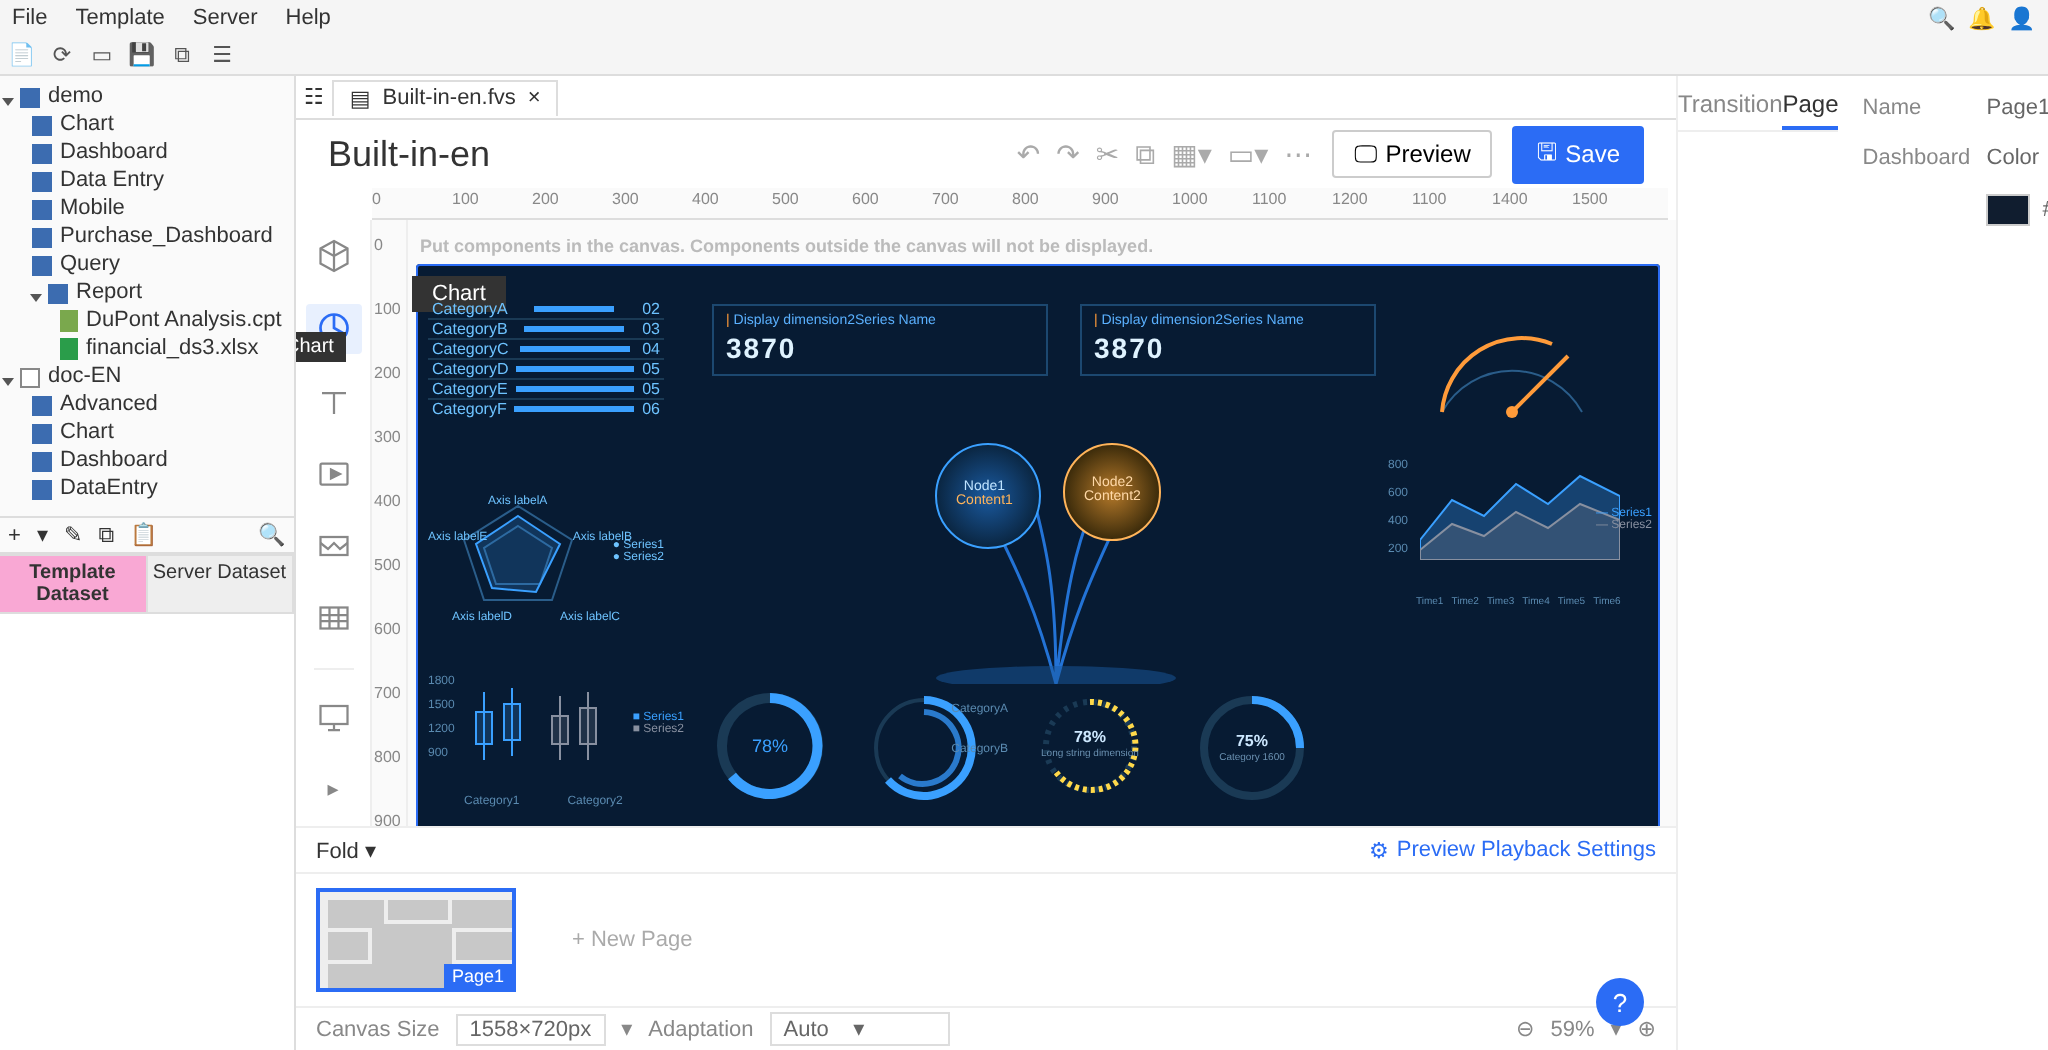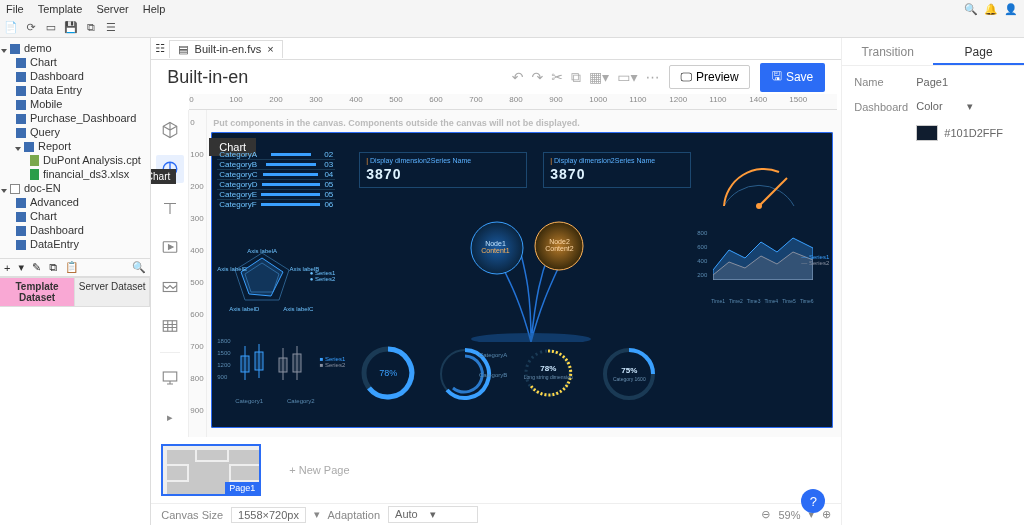--- a/index.html
+++ b/index.html
@@ -53,21 +53,21 @@
   .fold-bar { height:24px; border-top:1px solid #eee; border-bottom:1px solid #eee; display:flex; align-items:center; padding:0 10px; font-size:11px;}
   .fold-bar .right { margin-left:auto; color:#2b6cf5; font-size:11px; display:flex; align-items:center; gap:4px;}
   .pages-strip { height:66px; display:flex; align-items:center; padding:6px 10px; gap:8px;}
   .page-thumb { width:100px; height:52px; border:1px solid #ccc; position:relative; background:#eee; display:flex; align-items:flex-end;}
   .page-thumb.active { border:2px solid #2b6cf5;}
   .page-thumb .lbl { position:absolute; right:0; bottom:0; background:#2b6cf5; color:#fff; font-size:9px; padding:1px 4px;}
   .page-thumb.p2 .lbl { background:#888;}
   .new-page { color:#aaa; font-size:11px; margin-left:20px;}
   .status-bar { height:22px; border-top:1px solid #eee; display:flex; align-items:center; padding:0 10px; font-size:11px; color:#888; gap:8px;}
   .status-bar .sel { border:1px solid #ddd; padding:1px 6px; color:#666;}
-  .right-panel { width:186px; border-left:1px solid #eee; display:flex; flex-direction:column; background:#fff;}
+  .right-panel { width:186px; border-left:1px solid #eee; display:flex; flex-direction:row; background:#fff;}
   .rp-tabs { display:flex; height:28px; border-bottom:1px solid #eee; font-size:12px;}
   .rp-tabs div { flex:1; text-align:center; line-height:28px; color:#888;}
   .rp-tabs div.active { color:#333; border-bottom:2px solid #2b6cf5;}
   .rp-body { padding:10px 12px; font-size:11px; color:#666;}
   .rp-row { display:flex; align-items:center; margin-bottom:12px;}
   .rp-row label { width:62px; color:#888;}
   .rp-row .val { flex:1;}
   .color-swatch { width:22px; height:16px; background:#101d2f; display:inline-block; border:1px solid #ccc; vertical-align:middle; margin-right:6px;}
   .help-fab { position:absolute; right:16px; bottom:12px; width:24px; height:24px; background:#2b6cf5; color:#fff; border-radius:50%; display:flex; align-items:center; justify-content:center; font-size:13px;}
   svg { display:block; }
@@ -482,20 +482,27 @@
                 </svg>
               <div style="position:absolute;top:20px;left:0;width:56px;text-align:center;color:#cde8ff;font-size:8px;font-weight:bold">75%</div>
               <div style="position:absolute;top:30px;left:0;width:56px;text-align:center;color:#6a90b0;font-size:5px">Category  1600</div>
             </div>
 
           </div>
         </div>
       </div>
     </div>
 
+    <div class="fold-bar">
+      <span><span>Fold</span> ▾</span>
+      <span class="right">
+          <span class="ic">⚙</span>
+          <span>Preview Playback Settings</span>
+        </span>
+    </div>
     <div class="pages-strip">
       <div class="page-thumb active">
         <svg width="100%" height="100%">
             <rect x="4" y="4" width="28" height="14" fill="#c8c8c8"></rect>
             <rect x="34" y="4" width="30" height="10" fill="#c8c8c8"></rect>
             <rect x="66" y="4" width="30" height="14" fill="#c8c8c8"></rect>
             <rect x="4" y="20" width="20" height="14" fill="#c8c8c8"></rect>
             <rect x="26" y="16" width="40" height="22" fill="#c8c8c8"></rect>
             <rect x="68" y="20" width="28" height="14" fill="#c8c8c8"></rect>
             <rect x="4" y="36" width="62" height="12" fill="#c8c8c8"></rect>

